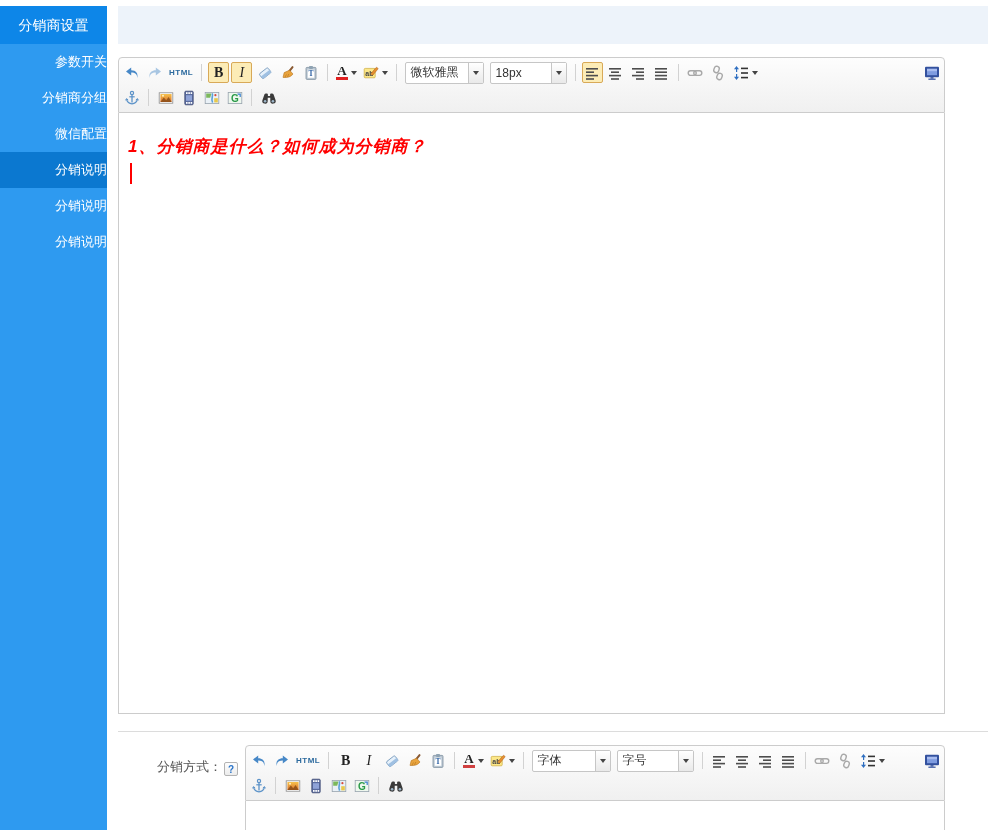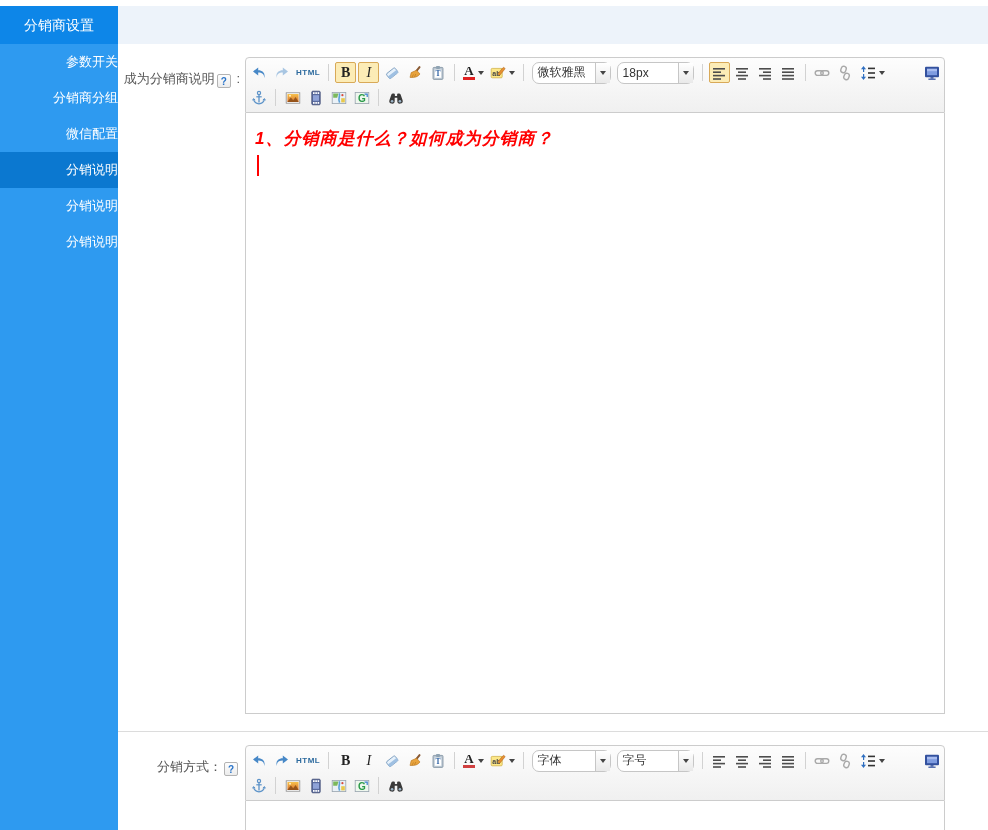--- a/index.html
+++ b/index.html
@@ -1,21 +1,21 @@
 <!DOCTYPE html>
 <html><head>
 <meta charset="utf-8">
 <style>
   * { margin:0; padding:0; box-sizing:border-box; }
   html,body { width:988px; height:830px; overflow:hidden; background:#fff;
     font-family:"Liberation Sans","DejaVu Sans",sans-serif; }
   .page { position:relative; width:988px; height:830px; }
 
   
-  .sidebar { position:absolute; left:0; top:6px; bottom:0; width:118px; background:#2e9af0; }
+  .sidebar { position:absolute; left:0; top:6px; bottom:0; width:107px; background:#2e9af0; }
   .sb-header { height:38px; line-height:38px; text-align:center; color:#fff;
     font-size:14px; background:#0d86e8; }
   .sb-item { height:36px; line-height:36px; text-align:right; color:#fff;
     font-size:13px; cursor:pointer; }
   .sb-item.active { background:#0b78d0; }
 
   
   .topbar { position:absolute; left:118px; right:0; top:6px; height:38px; background:#edf3fa; }
 
   
@@ -40,30 +40,30 @@
   .tb-btn.dim svg { opacity:.45; }
   .tb-sep { width:1px; height:17px; background:#d2d2d2; margin:0 5px; flex:none; }
   .glyph-html { font-size:8px; font-weight:bold; color:#2c6a9e; letter-spacing:.5px; }
   .glyph-b { font-family:"Liberation Serif","DejaVu Serif",serif; font-weight:bold; font-size:14px; }
   .glyph-i { font-family:"Liberation Serif","DejaVu Serif",serif; font-style:italic; font-size:14px; padding:0 3px; }
   .glyph-a { font-family:"Liberation Serif","DejaVu Serif",serif; font-size:13px; font-weight:bold;
     border-bottom:3px solid #e02020; line-height:12px; padding:0 1px; }
   .caret-down { width:0; height:0; border-left:3.5px solid transparent; border-right:3.5px solid transparent;
     border-top:4px solid #444; margin-left:3px; }
   .tb-select { display:flex; align-items:center; height:22px; border:1px solid #c6c6c6;
-    background:#fff; border-radius:7px; margin:4px 3px; font-size:12px; color:#333; cursor:pointer; }
+    background:#fff; border-radius:2px; margin:4px 3px; font-size:12px; color:#333; cursor:pointer; }
   .tb-select .val { padding:0 5px; flex:1; white-space:nowrap; overflow:hidden; }
   .tb-select .drop { width:15px; align-self:stretch; border-left:1px solid #c6c6c6;
     display:flex; align-items:center; justify-content:center; background:linear-gradient(#fff,#e9e9e9); }
   .tb-select .drop .caret-down { margin-left:0; }
   .sel-font { width:79px; } .sel-size { width:77px; }
   .spacer { flex:1; }
   .editor-content { border:1px solid #ccc; border-top:none; background:#fff; }
   .rich-text { color:#f00; font-weight:bold; font-style:italic; font-size:17px;
-    padding:14px 10px 0 9px; letter-spacing:1px; }
+    padding:22px 10px 0 9px; letter-spacing:1px; }
   .text-caret { width:1.5px; height:21px; background:#f00; margin:5px 0 0 11px; }
   svg.ic { display:block; }
 </style>
 </head>
 <body>
 
 <svg width="0" height="0" style="position:absolute">
   <defs>
     <linearGradient id="g-img" x1="0" y1="0" x2="0" y2="1">
       <stop offset="0" stop-color="#f6c24d"></stop>
@@ -198,23 +198,20 @@
     <div class="sb-item active">分销说明</div>
     <div class="sb-item">分销说明</div>
     <div class="sb-item">分销说明</div>
   </aside>
 
   <div class="topbar"></div>
 
   <main class="main">
 
     <section class="form-row">
-      <div class="row-label">
-        <span>成为分销商说明</span><span class="help">?</span><span> :</span>
-      </div>
       <div class="editor">
         <div class="toolbar">
           <div class="tb-row">
             <div class="tb-btn">
                 <svg class="ic" width="16" height="16">
                   <use href="#ic-undo"></use>
                 </svg>
               </div>
             <div class="tb-btn dim">
                 <svg class="ic" width="16" height="16">

